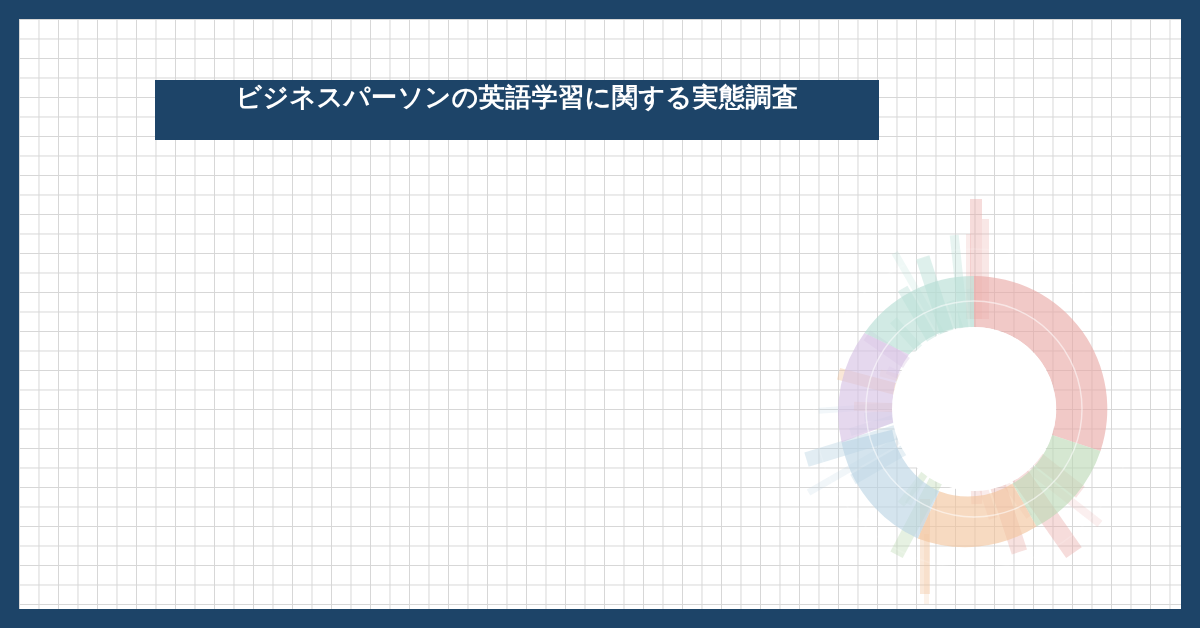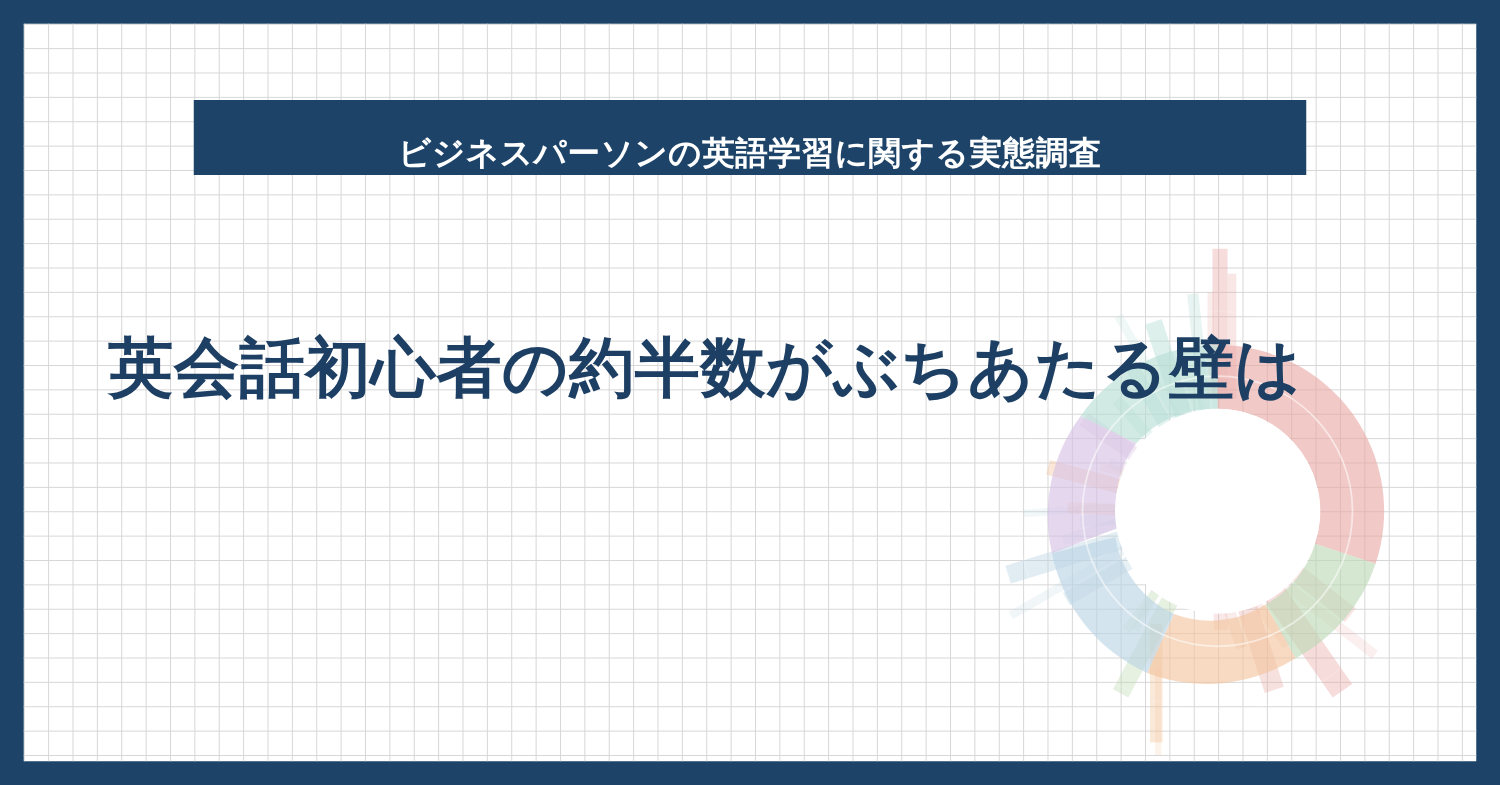--- a/index.html
+++ b/index.html
@@ -32,23 +32,23 @@
     left:655px; top:155px;
     width:530px; height:450px;
     pointer-events:none;
   }
   #graphic svg { display:block; width:100%; height:100%; }
 
   
   #banner {
     position:absolute;
     left:136px; top:61px;
-    width:890px; height:60px;
+    width:724px; height:60px;
     background:#1d4468;
-    display:flex; align-items:flex-end; justify-content:center;
+    display:flex; align-items:flex-start; justify-content:center;
   }
   #banner-text {
     color:#ffffff;
     font-size:26px;
     font-weight:bold;
     letter-spacing:0.5px;
     white-space:nowrap;
   }
   
   #headline {
@@ -183,17 +183,16 @@
 
         <circle cx="300" cy="235" r="82" fill="#ffffff"></circle>
       </svg>
     </div>
 
     <div id="banner">
       <span id="banner-text">ビジネスパーソンの英語学習に関する実態調査</span>
     </div>
 
     <div id="headline">
-      <span class="line">英会話初心者の約半数がぶちあたる壁は</span>
     </div>
 
   </div>
 </div>
 
 </body></html>

